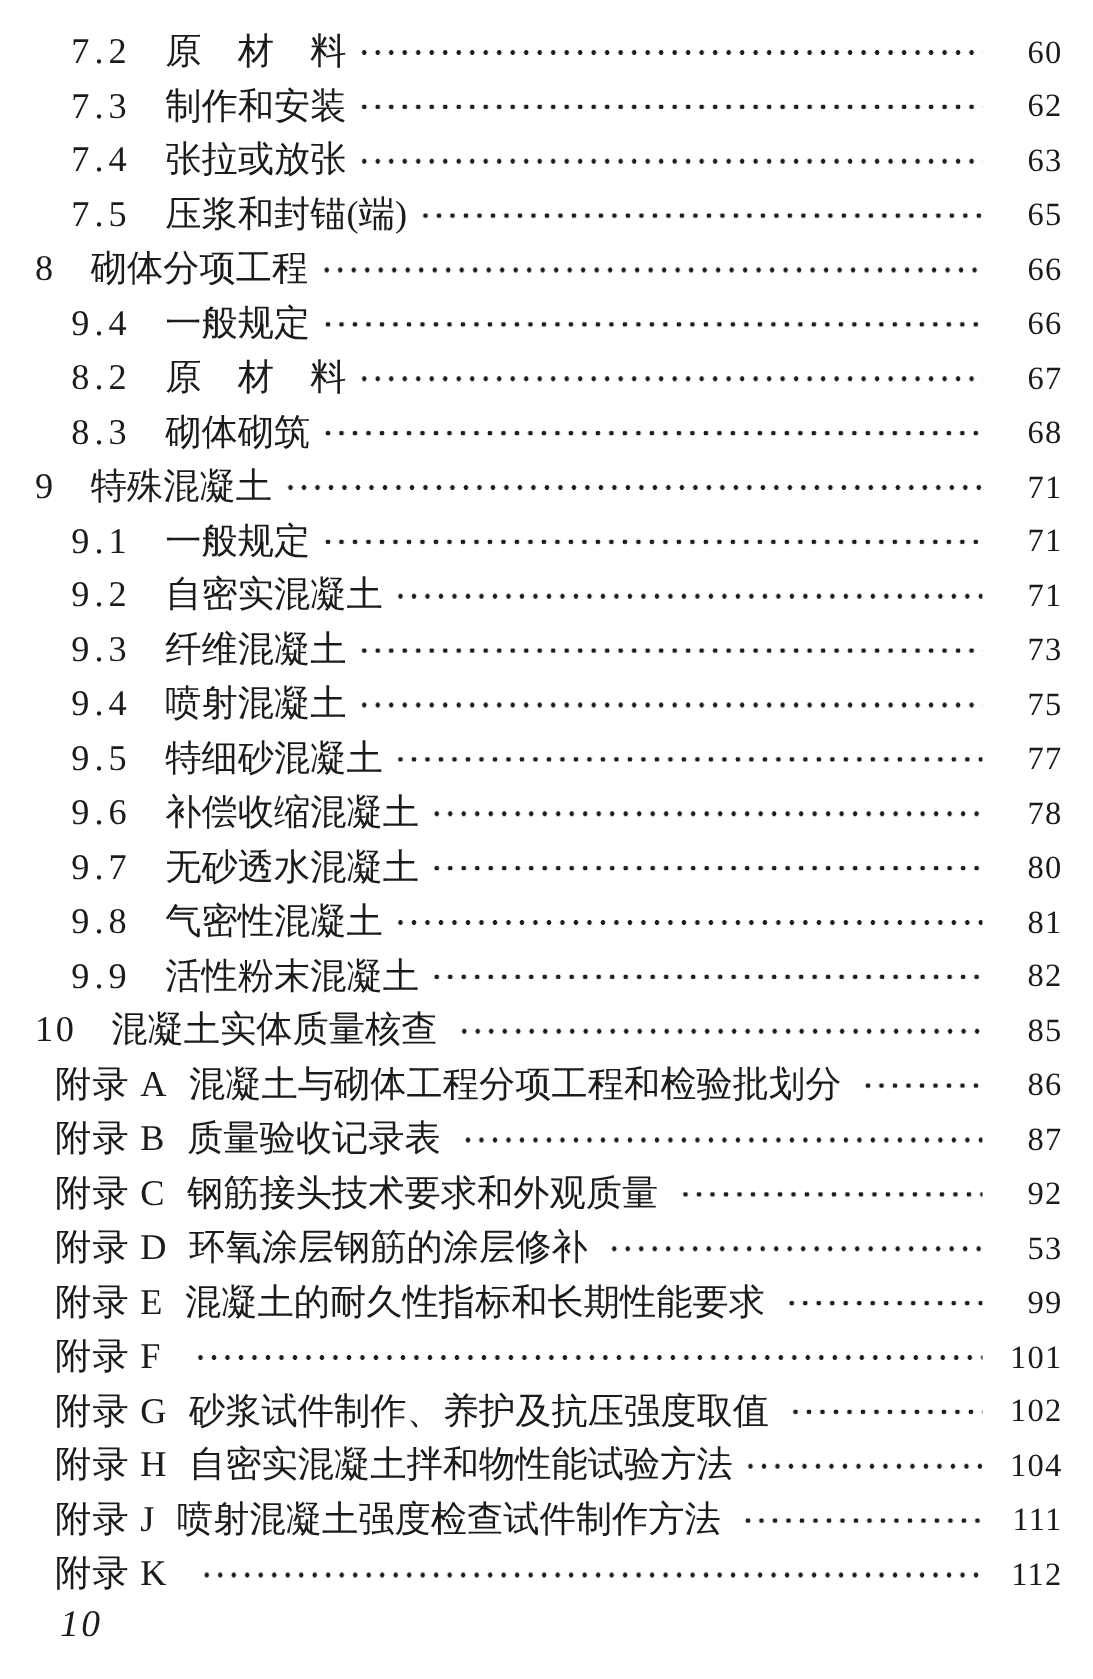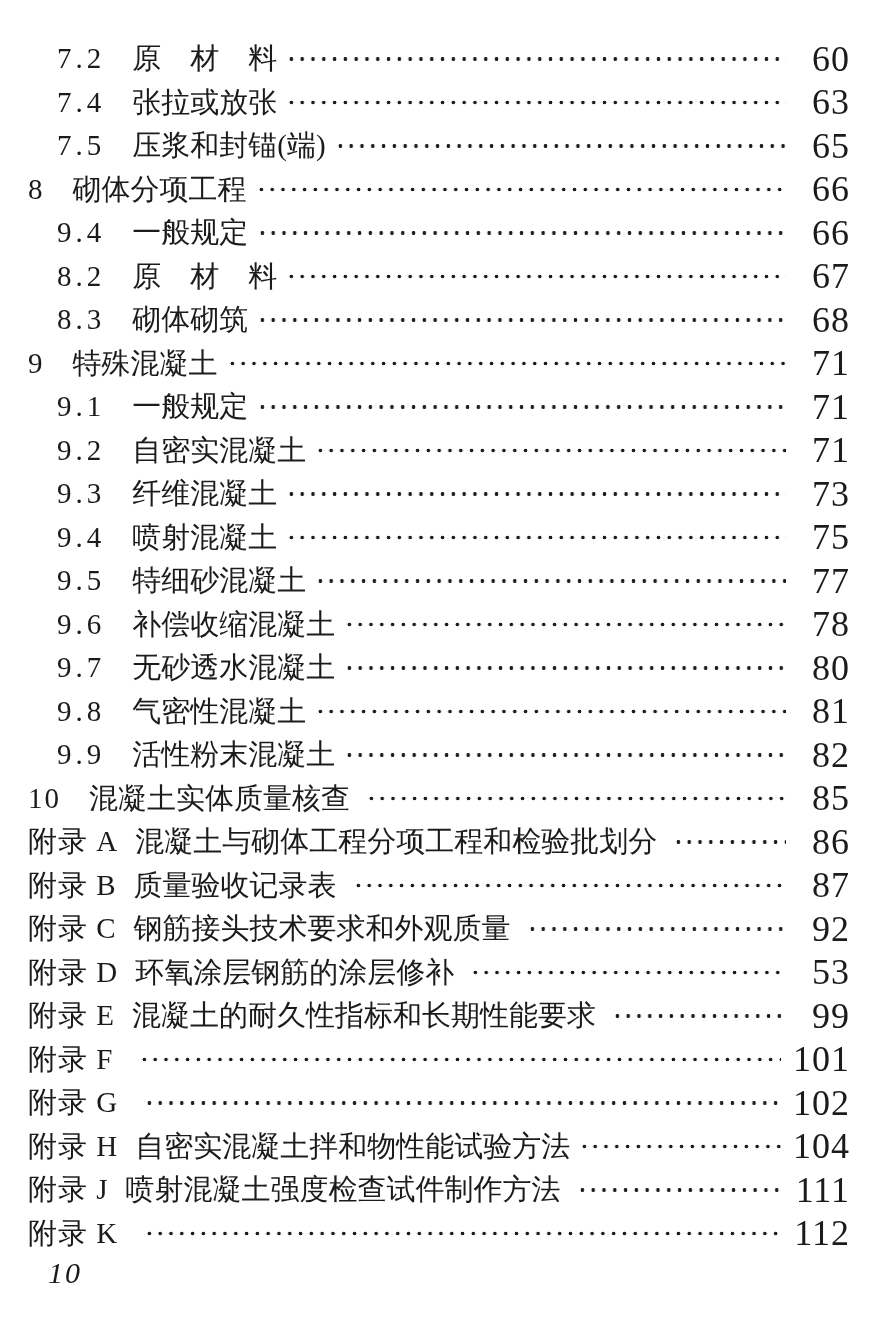--- a/index.html
+++ b/index.html
@@ -11,21 +11,21 @@
     height: 1343px;
     background: #ffffff;
     color: #1b1b1b;
     font-family: "Liberation Serif", "DejaVu Serif", serif;
     overflow: hidden;
   }
   .page {
     width: 874px;
     height: 1343px;
     box-sizing: border-box;
-    padding-top: 37px;
+    padding-top: 20px;
   }
   .toc-list {
     width: 100%;
   }
   .row {
     display: flex;
     align-items: center;
     height: 43.5px;
     padding-right: 24px;
     box-sizing: border-box;
@@ -36,37 +36,37 @@
     white-space: pre;
     flex: none;
   }
   .title {
     white-space: pre;
     flex: none;
   }
   
   .lvl-sub .num      { margin-left: 57px; margin-right: 27px; letter-spacing: 4px; }
   .lvl-chapter .num  { margin-left: 28px; margin-right: 28px; letter-spacing: 2px; }
-  .lvl-appendix .num { margin-left: 28px; margin-right: 17px; letter-spacing: 1px; }
+  .lvl-appendix .num { margin-left: 44px; margin-right: 17px; letter-spacing: 1px; }
   .leader {
     flex: 1 1 auto;
     align-self: stretch;
     margin-left: 9px;
     margin-right: 12px;
     background-image: radial-gradient(circle, #1c1c1c 1.7px, transparent 2.1px);
     background-size: 10.8px 43.5px;
     background-repeat: repeat-x;
     background-position: left center;
     min-width: 0;
   }
   .pagenum {
     flex: none;
     min-width: 52px;
     text-align: right;
-    font-size: 36px;
+    font-size: 26px;
     letter-spacing: 1px;
   }
   .footer-folio {
     margin-left: 48px;
     margin-top: 1px;
     font-size: 30px;
     font-style: italic;
     letter-spacing: 2px;
   }
 </style>
@@ -76,20 +76,26 @@
 <div class="page">
 
   <div class="toc-list">
       <div class="row lvl-sub">
     <span class="num">7.2</span>
     <span class="title">原　材　料</span>
     <span class="leader"></span>
     <span class="pagenum">60</span>
   </div>
       <div class="row lvl-sub">
+    <span class="num">7.3</span>
+    <span class="title">制作和安装</span>
+    <span class="leader"></span>
+    <span class="pagenum">62</span>
+  </div>
+      <div class="row lvl-sub">
     <span class="num">7.4</span>
     <span class="title">张拉或放张</span>
     <span class="leader"></span>
     <span class="pagenum">63</span>
   </div>
       <div class="row lvl-sub">
     <span class="num">7.5</span>
     <span class="title">压浆和封锚(端)</span>
     <span class="leader"></span>
     <span class="pagenum">65</span>
@@ -214,20 +220,21 @@
     <span class="leader"></span>
     <span class="pagenum">99</span>
   </div>
       <div class="row lvl-appendix">
     <span class="num">附录 F</span>
     <span class="leader"></span>
     <span class="pagenum">101</span>
   </div>
       <div class="row lvl-appendix">
     <span class="num">附录 G</span>
+    <span class="title">砂浆试件制作、养护及抗压强度取值 </span>
     <span class="leader"></span>
     <span class="pagenum">102</span>
   </div>
       <div class="row lvl-appendix">
     <span class="num">附录 H</span>
     <span class="title">自密实混凝土拌和物性能试验方法</span>
     <span class="leader"></span>
     <span class="pagenum">104</span>
   </div>
       <div class="row lvl-appendix">

